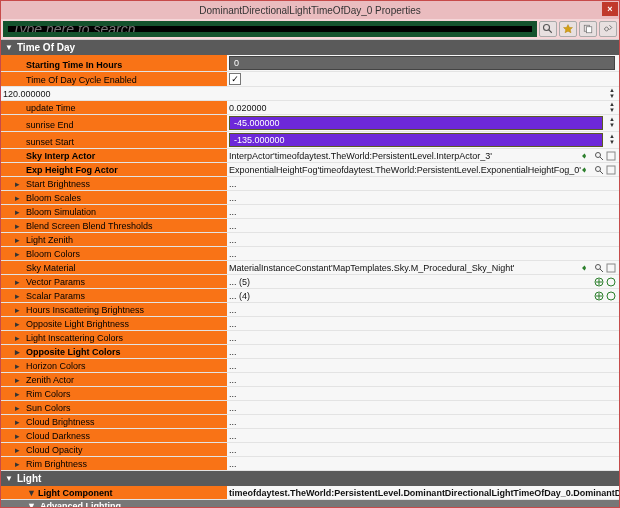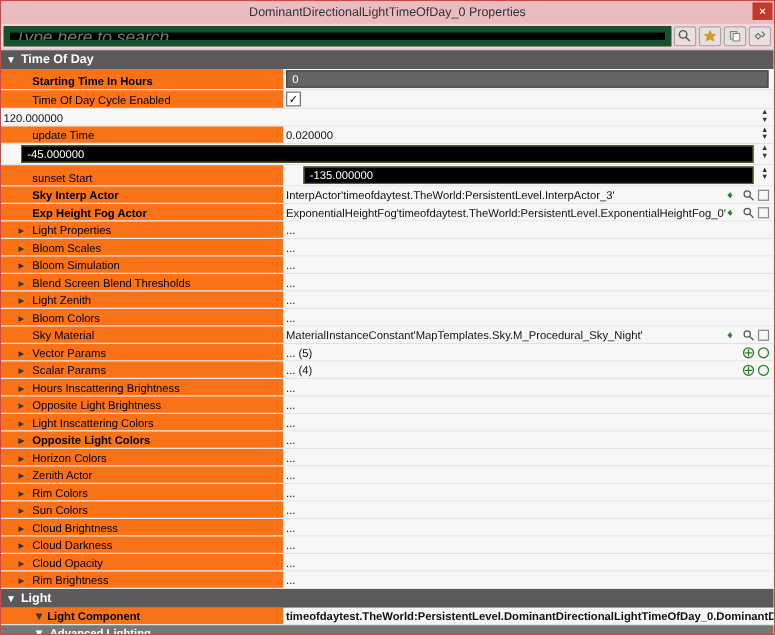--- a/index.html
+++ b/index.html
@@ -17,21 +17,21 @@
   .scroll-area::-webkit-scrollbar-thumb { background:#c4c4c4; border:1px solid #999; }
   .section-hdr { background:#5a5a5a; color:#fff; font-weight:bold; padding:2px 4px; display:flex; align-items:center; gap:4px; cursor:pointer; font-size:10px;}
   .section-hdr .tri { font-size:8px; }
   .row { display:flex; align-items:stretch; min-height:14px; border-bottom:1px solid #e3e3e3; }
   .row .label { width:226px; padding:1px 4px 1px 14px; color:#000; display:flex; align-items:flex-end; gap:3px; background:#f97316; }
   .row .label.bold { font-weight:bold; }
   .row .label .exp { width:8px; display:inline-block; color:#333; cursor:pointer; font-size:9px; }
   .row .value { flex:1; padding:1px 2px; color:#111; display:flex; align-items:center; background:#f7f7f7; overflow:hidden; white-space:nowrap; position:relative; }
   .row .controls { display:flex; align-items:center; gap:1px; padding-right:2px; background:#f7f7f7;}
   .valbox { flex:1; background:#656565; color:#fff; padding:1px 4px; border:1px solid #444; font-size:9px;}
-  .valbox.olive { background:#000000; border-color:#5a5a24;margin-left:14px; }
+  .valbox.olive { background:#6d28d9; border-color:#5a5a24; }
   .spin { display:flex; flex-direction:column; margin-left:2px;}
   .spin div { width:10px; height:6px; font-size:6px; line-height:5px; text-align:center; cursor:pointer; color:#333;}
   .chk { width:12px; height:12px; border:1px solid #777; background:#fff; display:flex; align-items:center; justify-content:center; font-size:9px; color:#000;}
   .mini-icons { display:flex; gap:0; margin-left:auto;}
   .mini-icons span { width:12px; height:12px; display:flex; align-items:center; justify-content:center; cursor:pointer; }
   .sub-indent .label { padding-left:26px; }
   .sub-section-hdr { background:#777; color:#fff; font-weight:bold; padding:1px 4px 1px 26px; display:flex; align-items:center; gap:4px; cursor:pointer; font-size:9px; border-bottom:1px solid #666;}
   .value.bold { font-weight:bold; }
 </style>
 </head>
@@ -115,20 +115,24 @@
           </div>
           <div class="value">0.020000</div>
           <div class="controls">
             <div class="spin">
               <div>▲</div>
               <div>▼</div>
             </div>
           </div>
         </div>
         <div class="row">
+          <div class="label">
+            <span class="exp"></span>
+            <span>sunrise End</span>
+          </div>
           <div class="value">
             <div class="valbox olive">-45.000000</div>
           </div>
           <div class="controls">
             <div class="spin">
               <div>▲</div>
               <div>▼</div>
             </div>
           </div>
         </div>
@@ -197,21 +201,21 @@
                 <svg width="10" height="10" viewBox="0 0 10 10">
                   <rect x="1" y="1" width="8" height="8" fill="none" stroke="#888"></rect>
                 </svg>
               </span>
             </div>
           </div>
         </div>
         <div class="row">
           <div class="label">
             <span class="exp">▸</span>
-            <span>Light Properties</span>
+            <span>Start Brightness</span>
           </div>
           <div class="value">...</div>
           <div class="controls"></div>
         </div>
         <div class="row">
           <div class="label">
             <span class="exp">▸</span>
             <span>Bloom Scales</span>
           </div>
           <div class="value">...</div>

